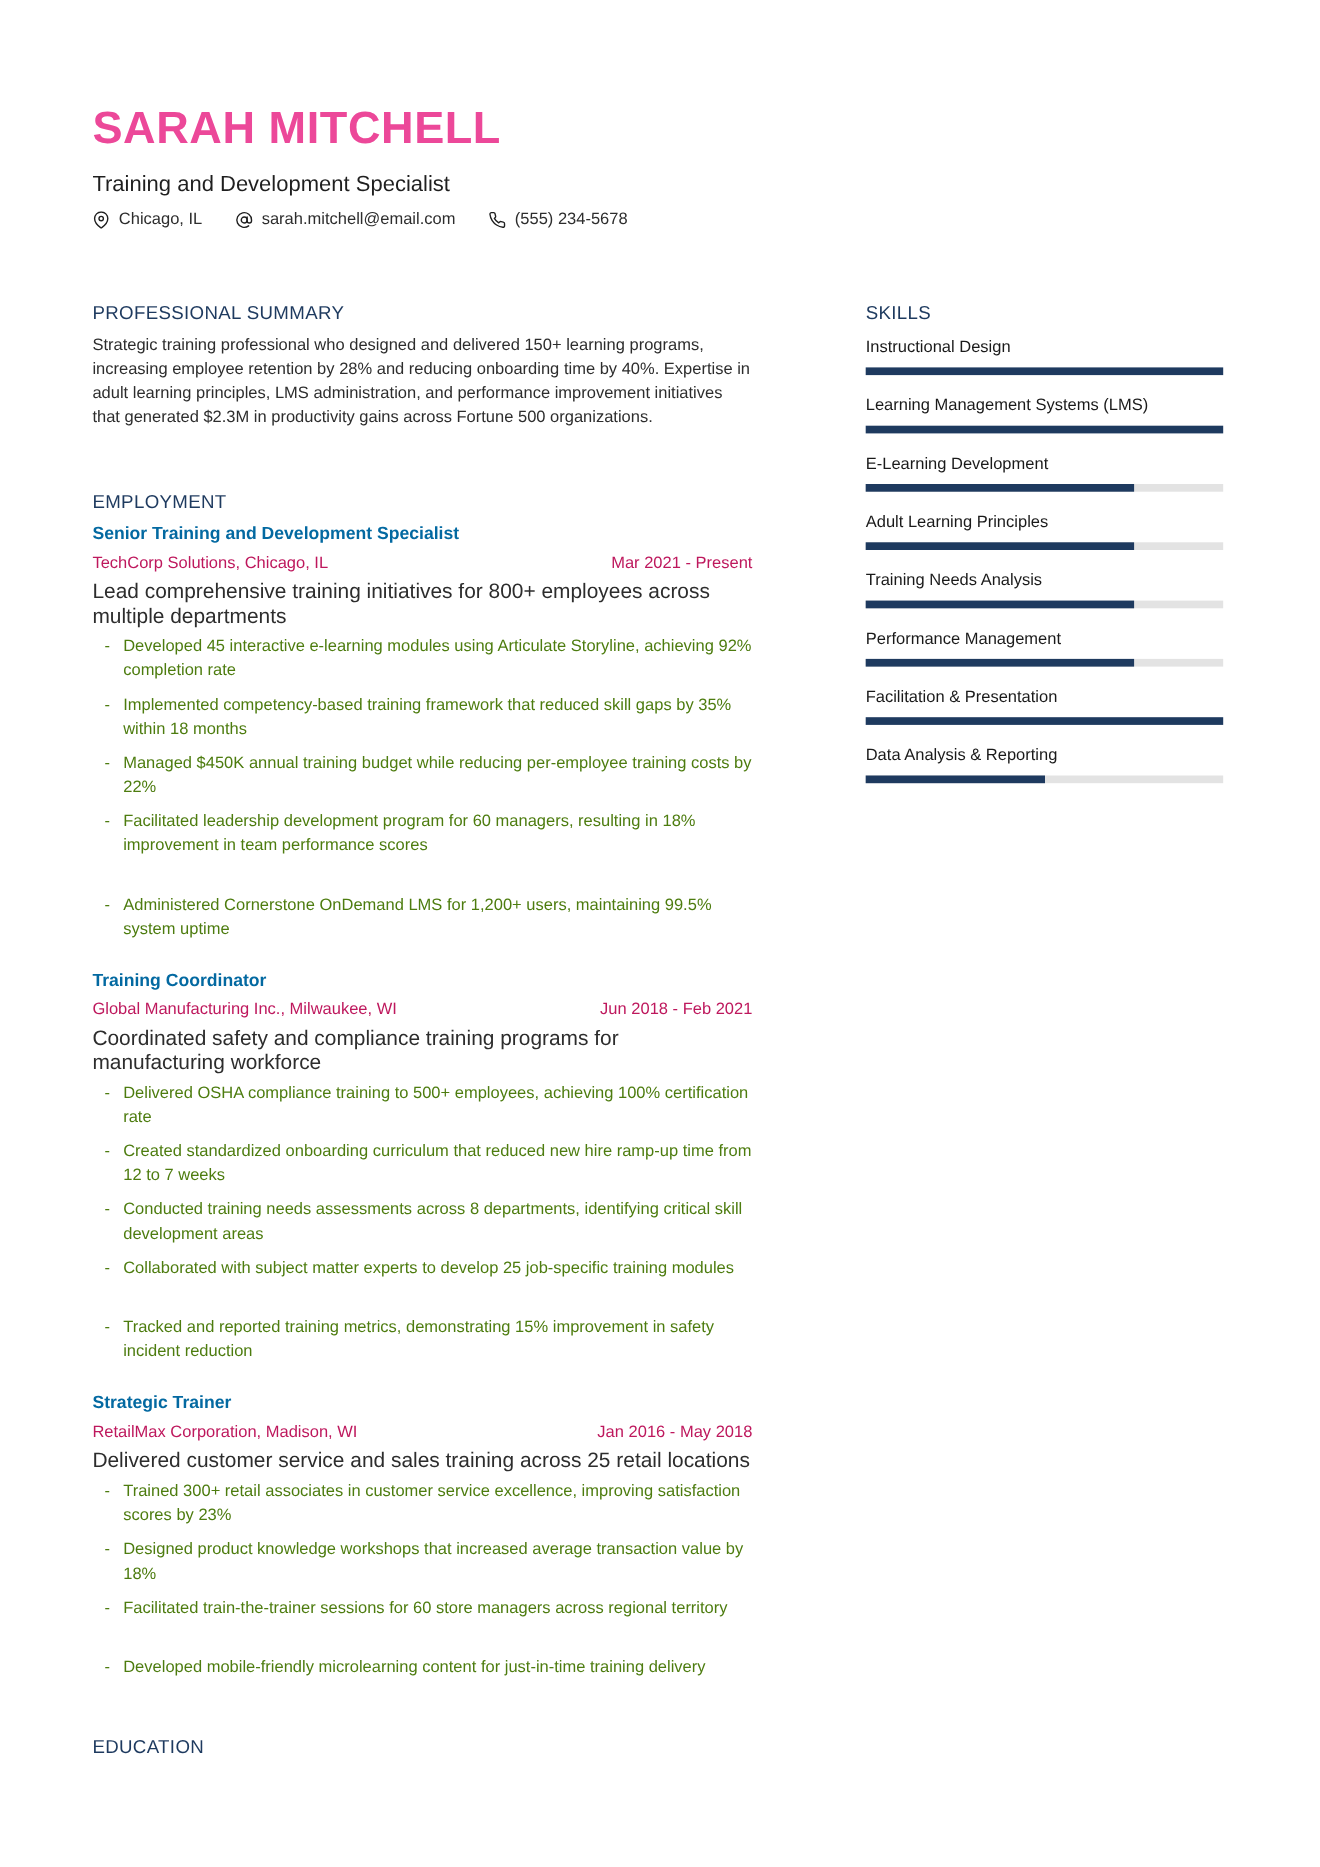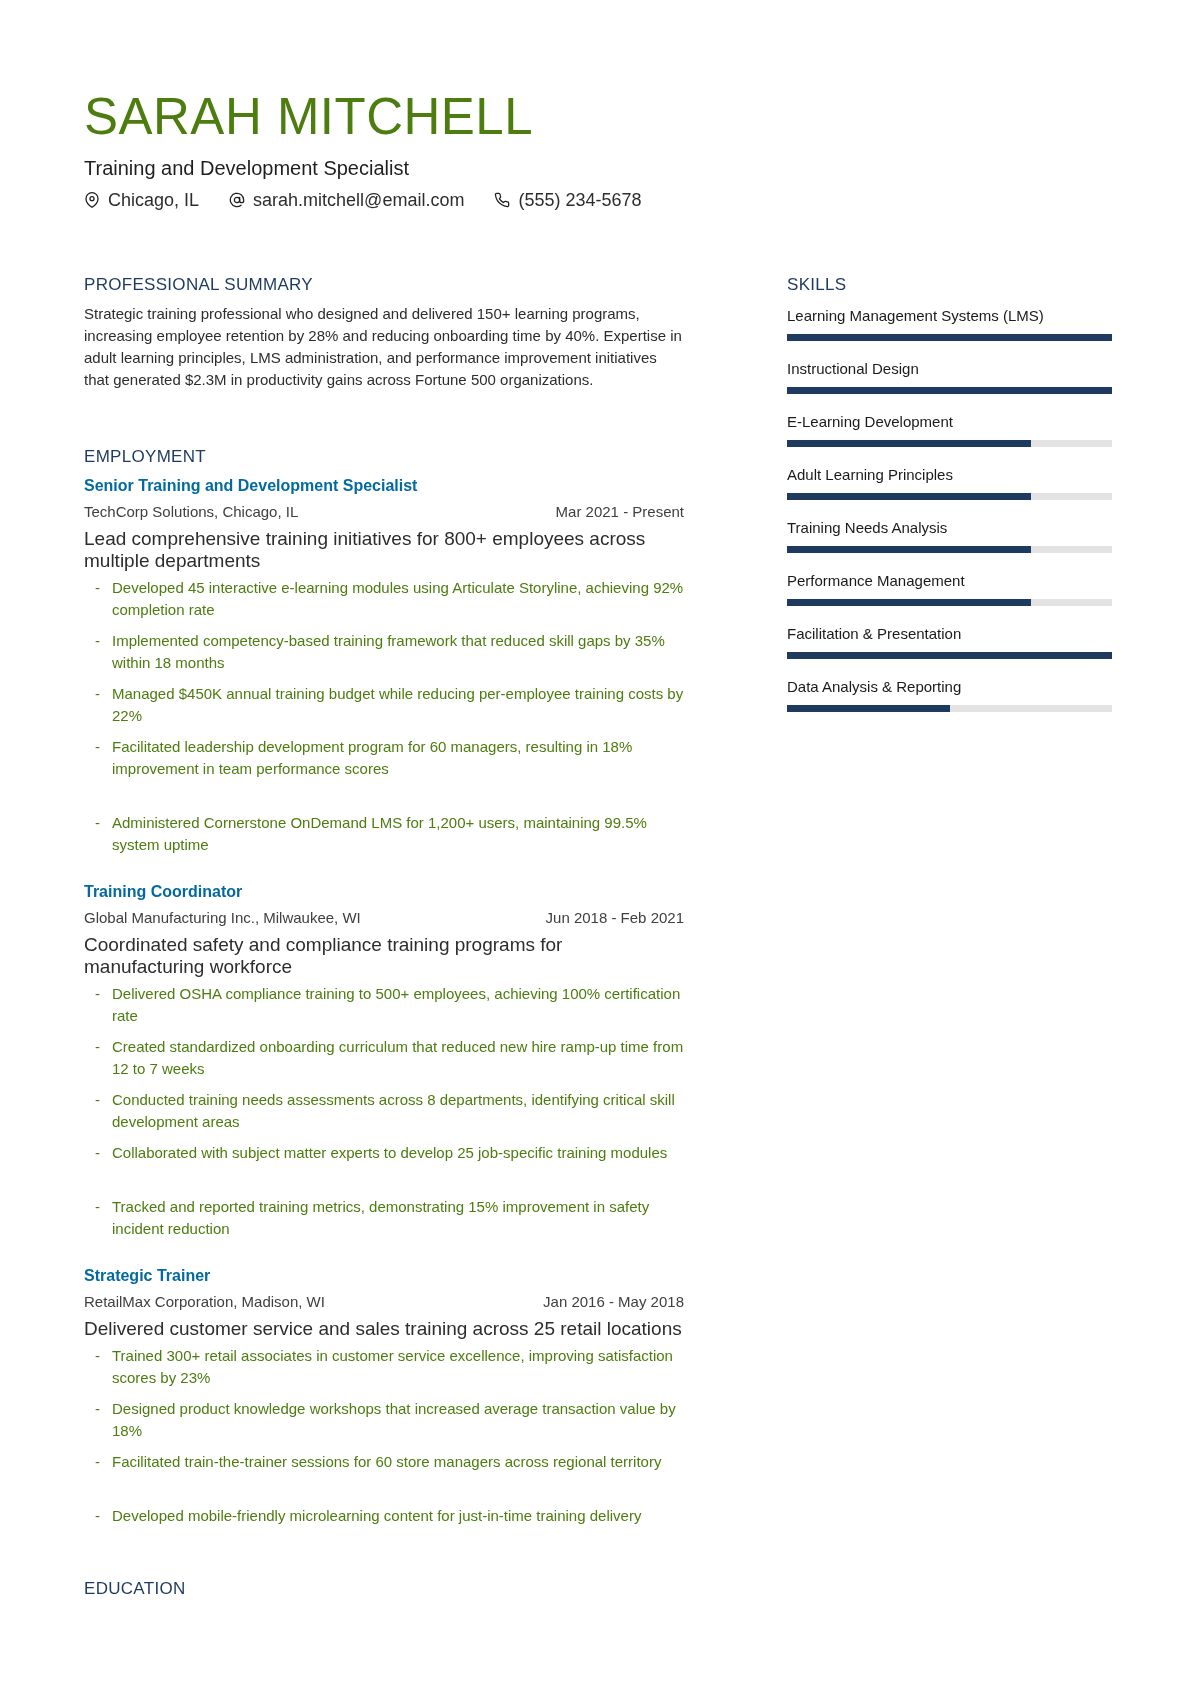--- a/index.html
+++ b/index.html
@@ -10,31 +10,31 @@
     margin:0 auto;
     background:#ffffff;
     overflow:hidden;
     font-family:"Liberation Sans","DejaVu Sans",sans-serif;
     color:#2d2d2d;
   }
   .inner { padding:96px 88px 0 84px; }
 
   
   .name {
-    font-size:51px; line-height:41px; font-weight:normal;
-    letter-spacing:0.5px; color:#4d7c0f;
+    font-size:41px; line-height:41px; font-weight:bold;
+    letter-spacing:0.5px; color:#ec4899;
   }
   .subtitle {
     margin-top:18px;
     font-size:20px; line-height:26px; color:#1f1f1f;
   }
   .contact-row {
     margin-top:8px;
     display:flex; align-items:center; gap:30px;
-    font-size:18px; line-height:22px; color:#2d2d2d;
+    font-size:15px; line-height:22px; color:#2d2d2d;
   }
   .contact-item { display:flex; align-items:center; gap:8px; }
   .contact-item svg { display:block; }
 
   
   .columns { display:flex; margin-top:64px; }
   .main-col { width:600px; flex:none; }
   .sidebar  { width:325px; flex:none; margin-left:103px; }
 
   h2.section-heading {
@@ -46,21 +46,21 @@
   
   .summary-text { font-size:15px; line-height:22px; color:#2d2d2d; }
 
   
   .section-employment { margin-top:56px; }
   .job { margin-top:25px; }
   .job:first-of-type { margin-top:2px; }
   .job-title { font-size:16px; line-height:22px; font-weight:bold; color:#0369a1; }
   .job-meta {
     display:flex; justify-content:space-between; align-items:flex-end;
-    font-size:15px; line-height:22px; color:#404040; margin-top:4px;
+    font-size:15px; line-height:22px; color:#be185d; margin-top:4px;
   }
   .job-desc { font-size:19px; line-height:22px; margin-top:5px; }
   .bullets { margin-top:5px; }
   .bullet {
     display:flex; padding-left:11px; margin-bottom:9px;
     font-size:15px; line-height:22px; color:#4d7c0f;
   }
   .bullet::before { content:"-"; flex:none; width:17px; }
   .bullet:last-child { margin-bottom:0;margin-top:32px; }
 
@@ -175,27 +175,27 @@
         <section class="section-education">
           <h2 class="section-heading">EDUCATION</h2>
         </section>
 
       </main>
 
       <aside class="sidebar">
         <h2 class="section-heading">SKILLS</h2>
 
         <div class="skill">
+          <div class="skill-name">Instructional Design</div>
+          <div class="skill-track">
+            <div class="skill-fill" style="width: 100%;"></div>
+          </div>
+        </div>
+        <div class="skill">
           <div class="skill-name">Learning Management Systems (LMS)</div>
-          <div class="skill-track">
-            <div class="skill-fill" style="width: 100%;"></div>
-          </div>
-        </div>
-        <div class="skill">
-          <div class="skill-name">Instructional Design</div>
           <div class="skill-track">
             <div class="skill-fill" style="width: 100%;"></div>
           </div>
         </div>
         <div class="skill">
           <div class="skill-name">E-Learning Development</div>
           <div class="skill-track">
             <div class="skill-fill" style="width: 75%;"></div>
           </div>
         </div>

